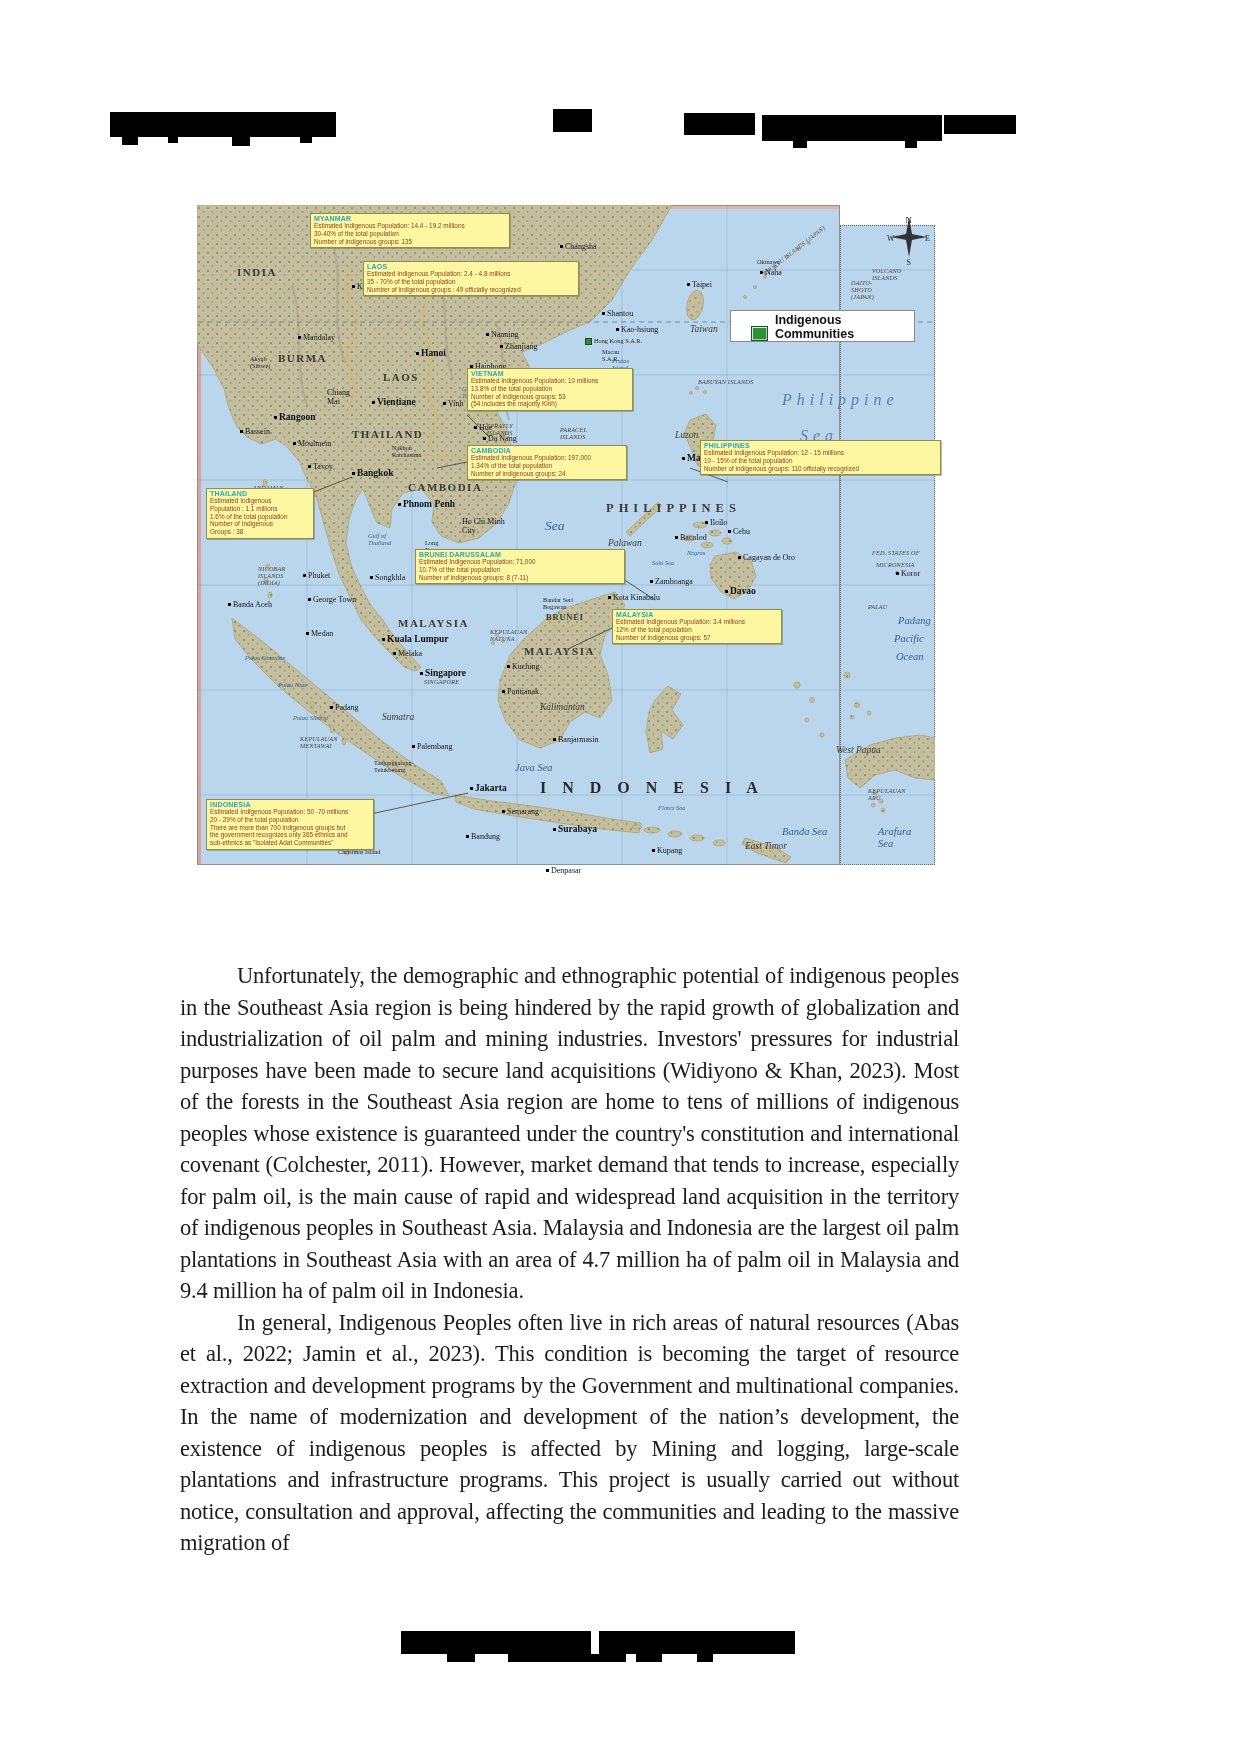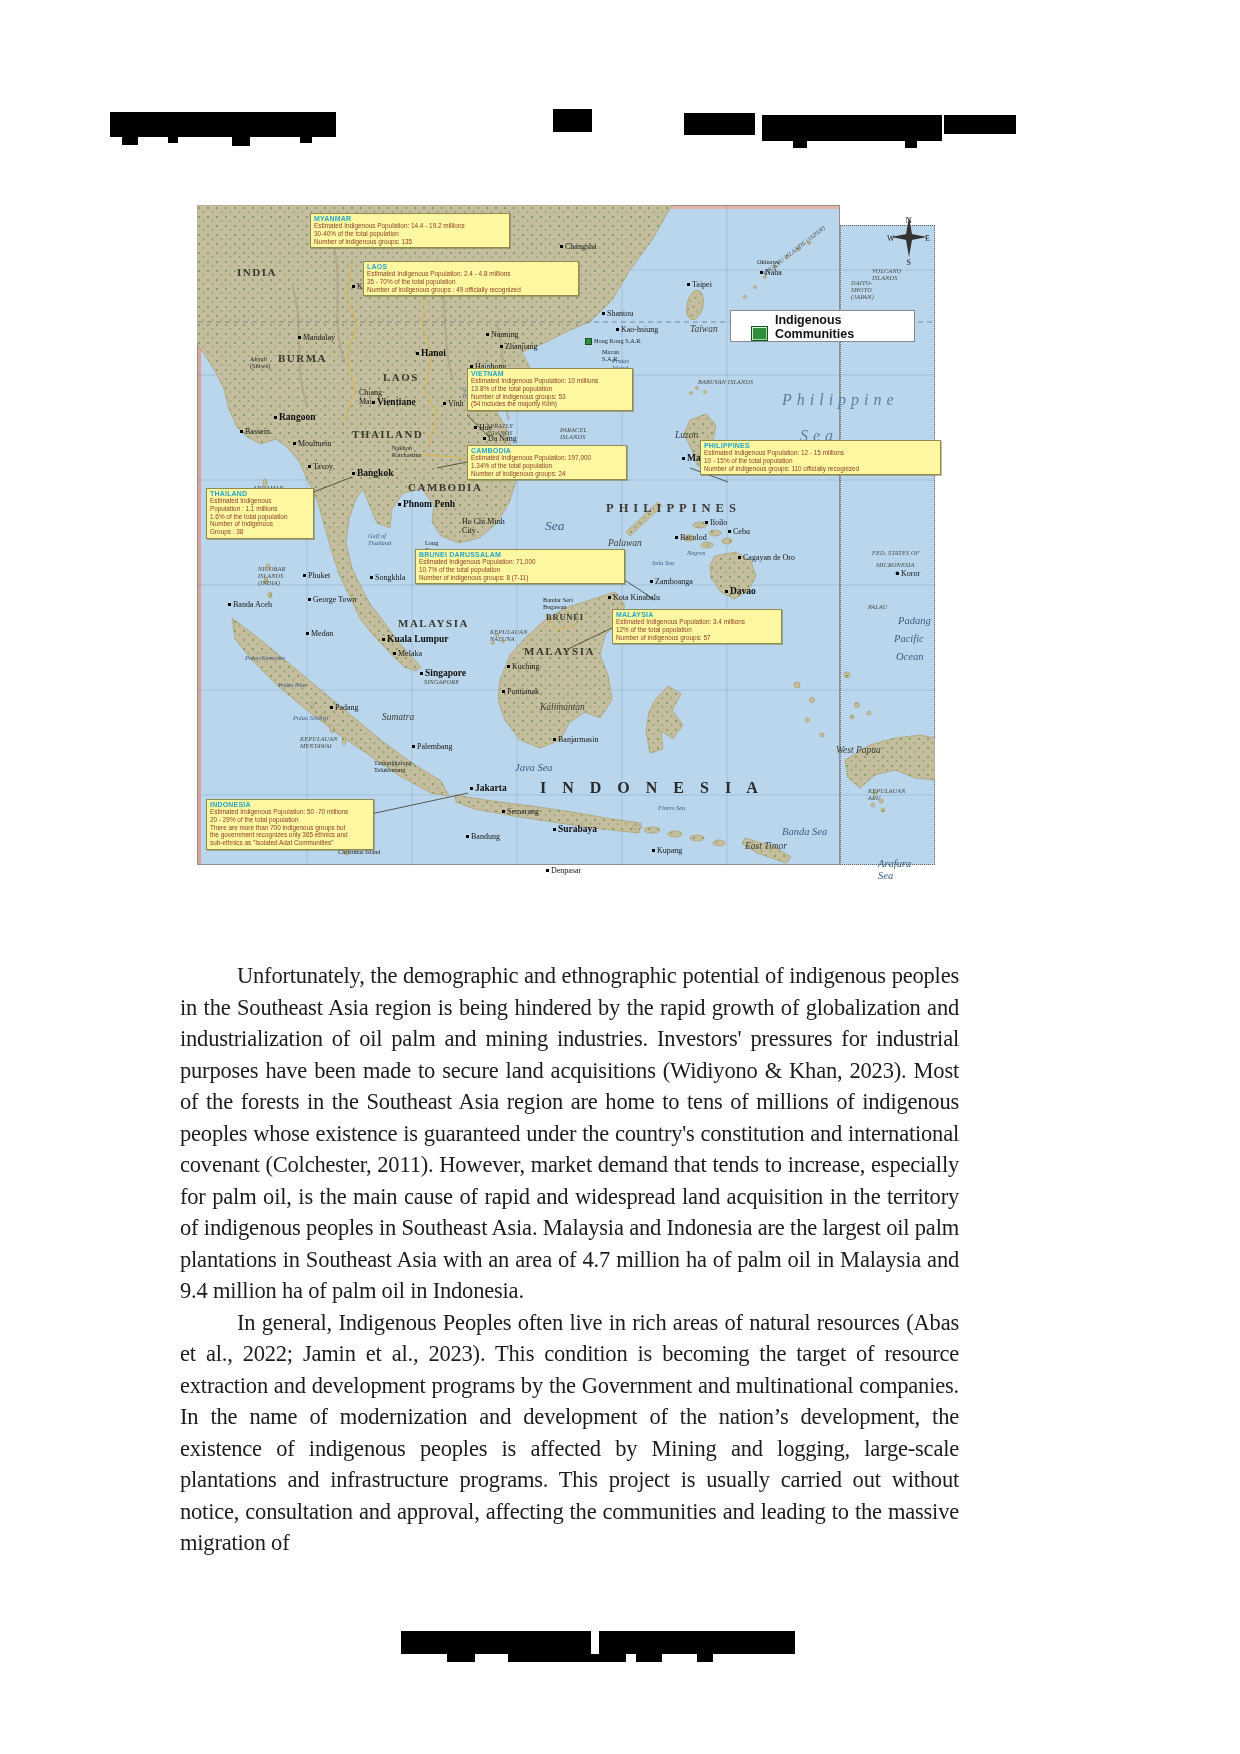--- a/index.html
+++ b/index.html
@@ -207,21 +207,21 @@
       <div class="mlabel ct" style="left: 101px; top: 129px;"><span class="cdot"></span>Mandalay</div>
       <div class="mlabel cc" style="left: 81px; top: 147px;">BURMA</div>
       <div class="mlabel ti" style="left: 53px; top: 150px;">Akyab<br>(Sittwe)</div>
       <div class="mlabel cb" style="left: 219px; top: 143px;"><span class="cdot"></span>Hanoi</div>
       <div class="mlabel ct" style="left: 273px; top: 158px;"><span class="cdot"></span>Haiphong</div>
       <div class="mlabel ct" style="left: 289px; top: 126px;"><span class="cdot"></span>Nanning</div>
       <div class="mlabel ct" style="left: 303px; top: 138px;"><span class="cdot"></span>Zhanjiang</div>
       <div class="mlabel cc" style="left: 186px; top: 166px;">LAOS</div>
       <div class="mlabel cb" style="left: 175px; top: 192px;"><span class="cdot"></span>Vientiane</div>
       <div class="mlabel ct" style="left: 246px; top: 195px;"><span class="cdot"></span>Vinh</div>
-      <div class="mlabel ct" style="left: 130px; top: 184px; margin-left: 32px;">Chiang<br>Mai</div>
+      <div class="mlabel ct" style="left: 130px; top: 184px;">Chiang<br>Mai</div>
       <div class="mlabel cb" style="left: 77px; top: 207px;"><span class="cdot"></span>Rangoon</div>
       <div class="mlabel ct" style="left: 43px; top: 223px;"><span class="cdot"></span>Bassein</div>
       <div class="mlabel ct" style="left: 96px; top: 235px;"><span class="cdot"></span>Moulmein</div>
       <div class="mlabel cc" style="left: 155px; top: 223px;">THAILAND</div>
       <div class="mlabel ti" style="left: 195px; top: 239px;">Nakhon<br>Ratchasima</div>
       <div class="mlabel ct" style="left: 277px; top: 219px;"><span class="cdot"></span>Hue</div>
       <div class="mlabel ct" style="left: 286px; top: 230px;"><span class="cdot"></span>Da Nang</div>
       <div class="mlabel cc" style="left: 281px; top: 244px;">VIETNAM</div>
       <div class="mlabel ct" style="left: 111px; top: 258px;"><span class="cdot"></span>Tavoy</div>
       <div class="mlabel cb" style="left: 155px; top: 263px;"><span class="cdot"></span>Bangkok</div>
@@ -303,21 +303,21 @@
       <div class="mlabel SE" style="left: 603px; top: 222px;">Sea</div>
       <div class="mlabel is" style="left: 675px; top: 345px;">FED. STATES OF</div>
       <div class="mlabel is" style="left: 679px; top: 357px;">MICRONESIA</div>
       <div class="mlabel ct" style="left: 699px; top: 365px;"><span class="cdot"></span>Koror</div>
       <div class="mlabel is" style="left: 671px; top: 399px;">PALAU</div>
       <div class="mlabel se" style="left: 701px; top: 410px;">Padang</div>
       <div class="mlabel se" style="left: 697px; top: 428px;">Pacific</div>
       <div class="mlabel se" style="left: 699px; top: 446px;">Ocean</div>
       <div class="mlabel isl" style="left: 639px; top: 540px;">West Papua</div>
       <div class="mlabel is" style="left: 671px; top: 583px;">KEPULAUAN<br>ARU</div>
-      <div class="mlabel se" style="left: 681px; top: 621px; margin-top: 32px;">Arafura<br>Sea</div>
+      <div class="mlabel se" style="left: 681px; top: 621px;">Arafura<br>Sea</div>
       <div class="mlabel is" style="left: 675px; top: 63px;">VOLCANO<br>ISLANDS</div>
       <div class="callout" style="left: 113px; top: 8px; width: 192px; background: rgb(252, 247, 160);">
         <div class="ctitle" style="color: rgb(42, 166, 201);">MYANMAR</div>
         <div class="cline" style="color: rgb(147, 64, 42);">Estimated Indigenous Population: 14.4 - 19.2 millions</div>
         <div class="cline" style="color: rgb(147, 64, 42);">30-40% of the total population</div>
         <div class="cline" style="color: rgb(147, 64, 42);">Number of indigenous groups: 135</div>
       </div>
       <div class="callout" style="left: 166px; top: 56px; width: 208px; background: rgb(252, 247, 160);">
         <div class="ctitle" style="color: rgb(42, 166, 201);">LAOS</div>
         <div class="cline" style="color: rgb(147, 64, 42);">Estimated Indigenous Population: 2.4 - 4.8 millions</div>

